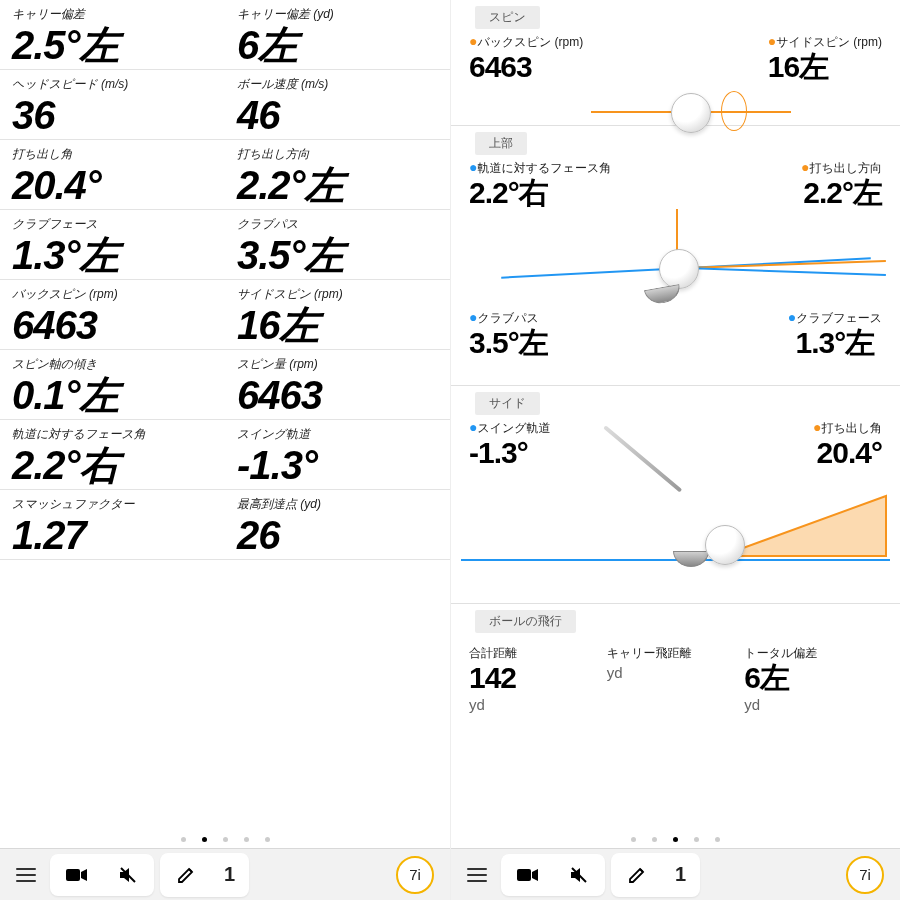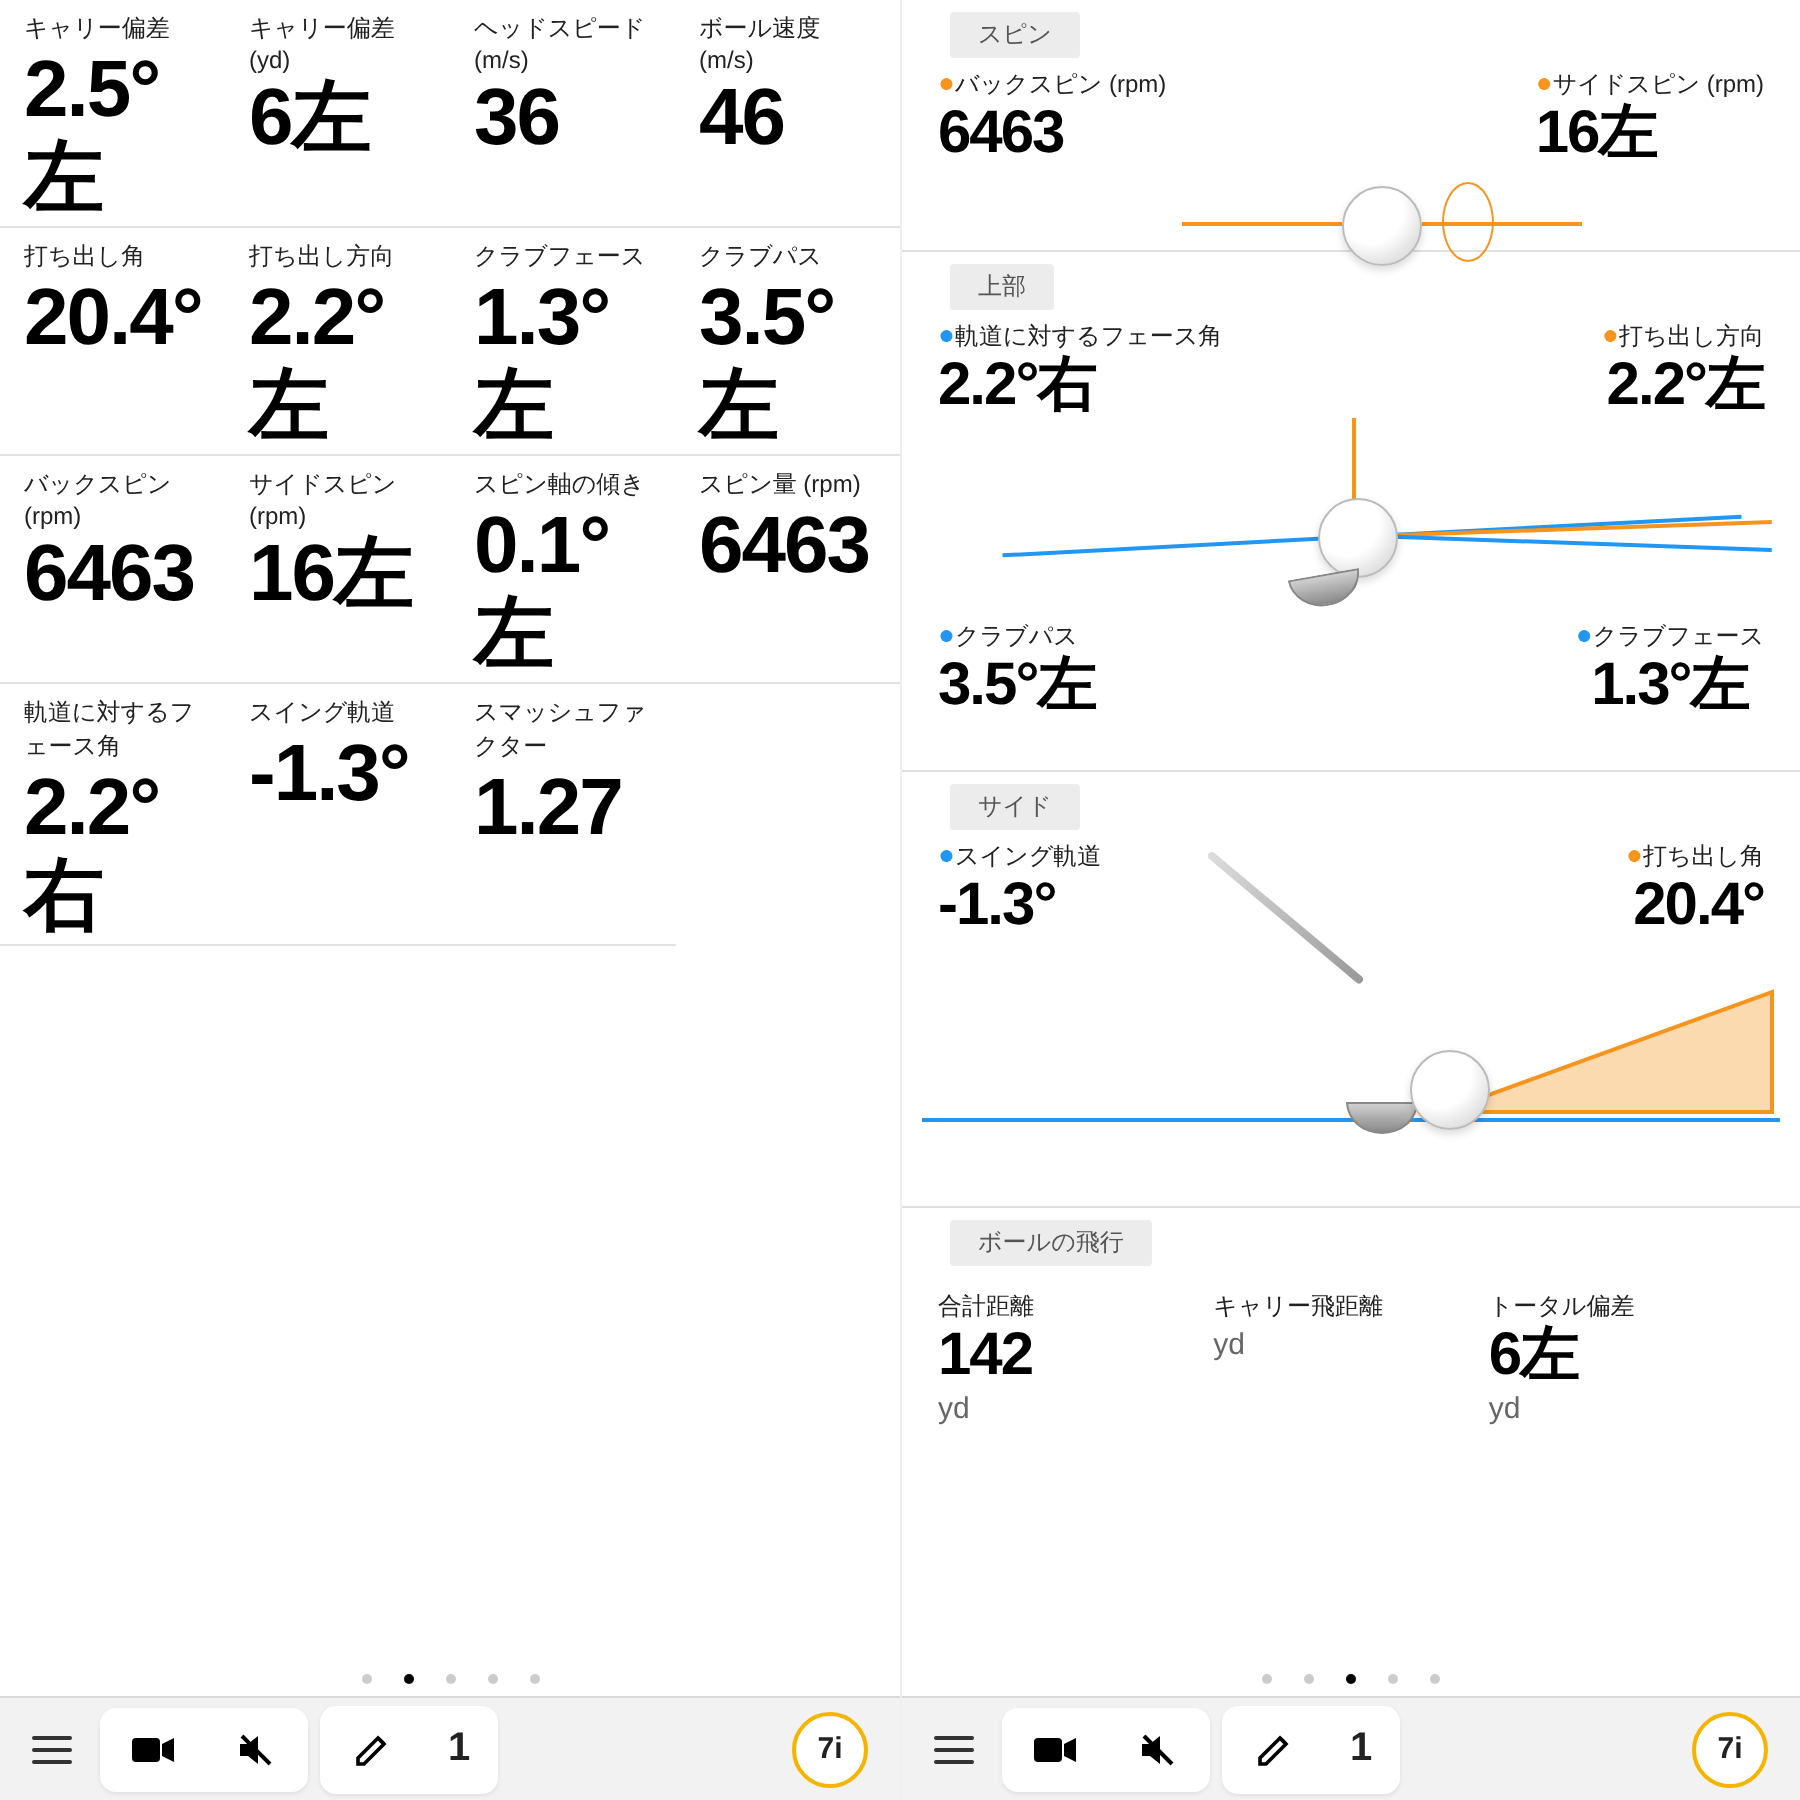--- a/index.html
+++ b/index.html
@@ -1,20 +1,20 @@
 <!DOCTYPE html>
 <html><head>
 <meta charset="utf-8">
 <style>
   * { box-sizing: border-box; margin: 0; padding: 0; }
   body { font-family: -apple-system, "Helvetica Neue", Arial, sans-serif; background:#fff; width:900px; height:900px; overflow:hidden; }
   .wrap { display:flex; width:900px; height:900px; }
   .pane { width:450px; height:900px; position:relative; background:#fff; }
   
-  .grid { display:grid; grid-template-columns:1fr 1fr 1fr 1fr; }
+  .grid { display:grid; grid-template-columns:1fr 1fr;font-style:italic; }
   .cell { border-bottom:1px solid #e3e3e3; padding:6px 10px 2px 12px; }
   .cell .label { font-size:12px; color:#222; margin-bottom:0px; font-weight:500; }
   .cell .val { font-size:40px; font-weight:800; color:#000; letter-spacing:-1px; line-height:1.1; }
   
   .section { border-bottom:1px solid #e0e0e0; position:relative; padding:4px 10px 6px 10px; }
   .sec-title { display:inline-block; background:#ececec; color:#555; font-size:12px; padding:3px 14px; border-radius:2px; margin:2px 0 4px 14px; }
   .row2 { display:flex; justify-content:space-between; padding:0 8px; }
   .mini-label { font-size:12px; color:#222; font-weight:500; }
   .mini-val { font-size:30px; font-weight:800; color:#000; letter-spacing:-1px; line-height:1.05; }
   .dot-o { color:#f7941d; font-size:14px; }
@@ -24,21 +24,21 @@
   .tri3 { display:flex; justify-content:space-between; padding:0 8px; }
   .tri3 > div { flex:1; }
   .unit { font-size:15px; color:#666; margin-top:2px; }
   
   .toolbar { position:absolute; bottom:0; left:0; right:0; height:52px; background:#f2f2f2; border-top:1px solid #d8d8d8; display:flex; align-items:center; padding:0 8px; gap:6px; }
   .pager { position:absolute; bottom:54px; left:0; right:0; display:flex; justify-content:center; gap:16px; padding:4px 0; }
   .pg-dot { width:5px; height:5px; border-radius:50%; background:#ccc; }
   .pg-dot.active { background:#000; }
   .tbtn { background:transparent; border:none; padding:8px; cursor:pointer; display:flex; align-items:center; justify-content:center; }
   .group { background:#fff; border-radius:8px; padding:4px 8px; display:flex; align-items:center; gap:14px; box-shadow:0 1px 2px rgba(0,0,0,0.08); }
-  .club { width:38px; height:38px; border:2px solid #f5b400; border-radius:50%; display:flex; align-items:center; justify-content:center; font-weight:700; font-size:15px; color:#222; background:#fff; }
+  .club { width:38px; height:38px; border:2px solid #f5b400; border-radius:50%; display:flex; align-items:center; justify-content:center; font-weight:400; font-size:15px; color:#222; background:#fff; }
   .count { font-size:20px; font-weight:600; color:#222; padding:0 6px; }
   .hamb { display:flex; flex-direction:column; gap:4px; width:20px; }
   .hamb span { height:2px; background:#333; border-radius:1px; }
   .vid-icon svg, .mute-icon svg, .edit-icon svg { display:block; }
   .spin-axis { position:absolute; width:80px; height:2px; background:#f7941d; }
   .ring { position:absolute; width:26px; height:40px; border:1px solid #f7941d; border-radius:50%; }
   
   .line-o { position:absolute; height:2px; background:#f7941d; }
   .line-b { position:absolute; height:2px; background:#2196f3; }
   .club-head { width:36px; height:16px; background:linear-gradient(#d0d0d0,#888); border-radius:0 0 50% 50% / 0 0 100% 100%; position:absolute; transform:rotate(-10deg); border:1px solid #888; }
@@ -106,20 +106,24 @@
           <div class="val">2.2°右</div>
         </div>
       <div class="cell">
           <div class="label">スイング軌道</div>
           <div class="val">-1.3°</div>
         </div>
       <div class="cell">
           <div class="label">スマッシュファクター</div>
           <div class="val">1.27</div>
         </div>
+      <div class="cell">
+          <div class="label">最高到達点 (yd)</div>
+          <div class="val">26</div>
+        </div>
     </div>
 
     <div class="pager">
       <div class="pg-dot"></div>
       <div class="pg-dot active"></div>
       <div class="pg-dot"></div>
       <div class="pg-dot"></div>
       <div class="pg-dot"></div>
     </div>
 

